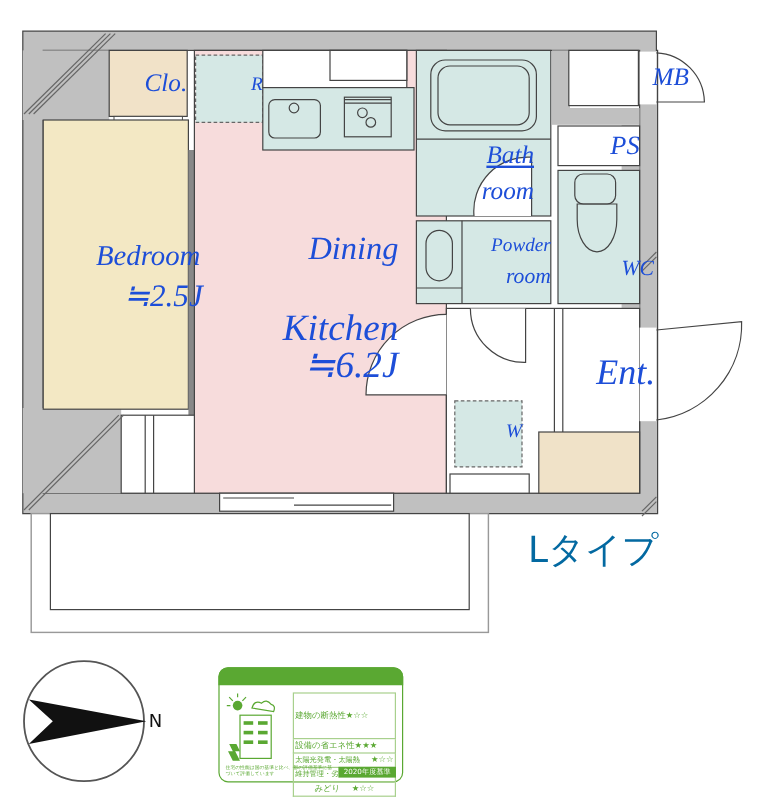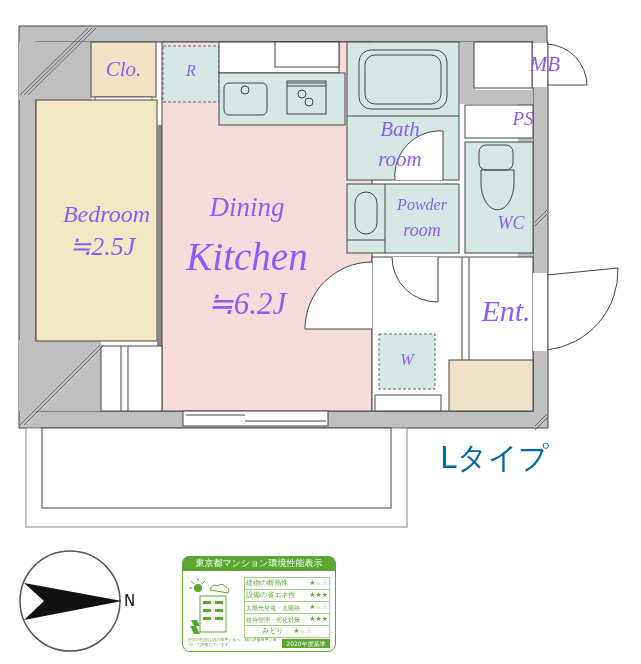--- a/index.html
+++ b/index.html
@@ -1,18 +1,18 @@
 <!DOCTYPE html>
 <html><head>
 <meta charset="utf-8">
 <style>
   html, body { margin:0; padding:0; background:#ffffff; }
   body { width:641px; height:664px; position:relative; overflow:hidden; font-family:"Liberation Serif", serif; }
   .abs { position:absolute; }
-  .room-label { position:absolute; font-family:"Liberation Serif", serif; font-style:italic; color:#8b5cf6; text-align:center; line-height:1.1; }
+  .room-label { position:absolute; font-family:"Liberation Serif", serif; font-style:italic; color:#1d4ed8; text-align:right; line-height:1.1; }
   svg { position:absolute; left:0; top:0; }
   .type-label { position:absolute; font-family:"DejaVu Sans", sans-serif; color:#0369a1; }
   .eco-label { position:absolute; left:182px; top:556px; width:154px; height:96px; }
 </style>
 </head>
 <body>
 
 <svg width="641" height="664" viewBox="0 0 641 664">
 
   <polygon points="19,26 547,26 547,42 548,42 548,428 19,428" fill="#c0c0c0" stroke="#444" stroke-width="1"></polygon>
@@ -107,44 +107,43 @@
 
   <rect x="533" y="273" width="14" height="78" fill="#fff"></rect>
   <path d="M547,275 L618,268 A80,80 0 0 1 547,350" fill="none" stroke="#444"></path>
 </svg>
 
 <div class="room-label" style="left:91px;top:58px;width:65px;font-size:21px;">Clo.</div>
 <div class="room-label" style="left:163px;top:62px;width:56px;font-size:16px;">R</div>
 <div class="room-label" style="left:36px;top:201px;width:121px;font-size:24px;padding-left:10px;">Bedroom</div>
 <div class="room-label" style="left:36px;top:233px;width:133px;font-size:26px;font-family:Liberation Serif, serif;">≒2.5J</div>
 <div class="room-label" style="left:162px;top:193px;width:170px;font-size:27px;">Dining</div>
-<div class="room-label" style="left:162px;top:236px;width:170px;font-size:39px;">Kitchen</div>
+<div class="room-label" style="left:162px;top:256px;width:170px;font-size:31px;">Kitchen</div>
 <div class="room-label" style="left:162px;top:287px;width:170px;font-size:31px;">≒6.2J</div>
-<div class="room-label" style="left:355px;top:118px;width:90px;font-size:21px;">Bath</div>
+<div class="room-label" style="left:355px;top:118px;width:90px;font-size:21px;text-decoration:underline;">Bath</div>
 <div class="room-label" style="left:355px;top:148px;width:90px;font-size:21px;">room</div>
 <div class="room-label" style="left:385px;top:196px;width:74px;font-size:16px;">Powder</div>
 <div class="room-label" style="left:385px;top:221px;width:74px;font-size:18px;">room</div>
 <div class="room-label" style="left:465px;top:214px;width:68px;font-size:18px;margin-left:12px;">WC</div>
 <div class="room-label" style="left:474px;top:53px;width:58px;font-size:21px;padding-left:42px;">MB</div>
-<div class="room-label" style="left:465px;top:109px;width:68px;font-size:19px;margin-left:24px;">PS</div>
+<div class="room-label" style="left:465px;top:109px;width:68px;font-size:22px;">PS</div>
 <div class="room-label" style="left:466px;top:294px;width:80px;font-size:30px;">Ent.</div>
 <div class="room-label" style="left:379px;top:351px;width:56px;font-size:16px;">W</div>
 
 <div class="type-label" style="left:440px;top:438px;font-size:30px;">Lタイプ</div>
 
 <svg width="641" height="664" viewBox="0 0 641 664" style="pointer-events:none;">
   <circle cx="70" cy="601" r="50" fill="#fff" stroke="#555" stroke-width="1.5"></circle>
   <polygon points="24,583 122,601 24,620 44,601" fill="#111"></polygon>
 </svg>
 <div class="abs" style="left:124px;top:592px;font-family:'DejaVu Sans',sans-serif;font-size:15px;color:#111;">N</div>
 
 <div class="eco-label">
   <div style="position:absolute;left:0;top:0;width:154px;height:96px;border:1.5px solid #5aa832;border-radius:8px;background:#fff;box-sizing:border-box;"></div>
   <div style="position:absolute;left:0;top:0;width:154px;height:15px;background:#5aa832;border-radius:8px 8px 0 0;"></div>
-  <div style="position:absolute;left:0;top:1px;width:154px;text-align:center;color:#fff;font-family:'DejaVu Sans',sans-serif;font-size:9px;">東京都マンション環境性能表示</div>
   <svg width="50" height="60" viewBox="0 0 50 60" style="position:absolute;left:4px;top:20px;">
     <circle cx="12" cy="12" r="4" fill="#5aa832"></circle>
     <g stroke="#5aa832" stroke-width="1">
         <line x1="12" y1="2" x2="12" y2="5"></line>
         <line x1="3" y1="12" x2="6" y2="12"></line>
         <line x1="5" y1="5" x2="8" y2="8"></line>
         <line x1="19" y1="5" x2="16" y2="8"></line>
       </g>
     <path d="M24,14 q2,-7 8,-4 q4,-4 8,1 q4,1 2,6 Z" fill="none" stroke="#5aa832"></path>
     <rect x="14" y="20" width="26" height="36" fill="none" stroke="#5aa832"></rect>
@@ -152,25 +151,25 @@
         <rect x="17" y="25" width="8" height="3"></rect>
         <rect x="29" y="25" width="8" height="3"></rect>
         <rect x="17" y="33" width="8" height="3"></rect>
         <rect x="29" y="33" width="8" height="3"></rect>
         <rect x="17" y="41" width="8" height="3"></rect>
         <rect x="29" y="41" width="8" height="3"></rect>
       </g>
     <polygon points="8,58 4,50 8,50 5,44 11,44 8,38 14,50 10,50 14,58" fill="#5aa832"></polygon>
   </svg>
   <div style="position:absolute;left:62px;top:21px;width:86px;font-family:'DejaVu Sans',sans-serif;font-size:7px;color:#5aa832;">
-    <div style="display:flex;justify-content:space-between;border:1px solid #a8d08d;height:11px;line-height:11px;padding:0 1px;">
+    <div style="display:flex;justify-content:flex-start;border:1px solid #a8d08d;height:11px;line-height:11px;padding:13px 1px;">
         <span>建物の断熱性</span>
         <span>★☆☆</span>
       </div>
-    <div style="display:flex;justify-content:space-between;border:1px solid #a8d08d;border-top:none;height:11px;line-height:11px;padding:0 1px;">
+    <div style="display:flex;border:1px solid #a8d08d;border-top:none;height:11px;line-height:11px;padding:0 1px;">
         <span>設備の省エネ性</span>
         <span>★★★</span>
       </div>
     <div style="display:flex;justify-content:space-between;border:1px solid #a8d08d;border-top:none;height:11px;line-height:11px;padding:0 1px;font-size:6px;">
         <span>太陽光発電・太陽熱</span>
         <span style="font-size:7px;">★☆☆</span>
       </div>
     <div style="display:flex;justify-content:space-between;border:1px solid #a8d08d;border-top:none;height:11px;line-height:11px;padding:0 1px;font-size:6px;">
         <span>維持管理・劣化対策</span>
         <span style="font-size:7px;">★★★</span>

